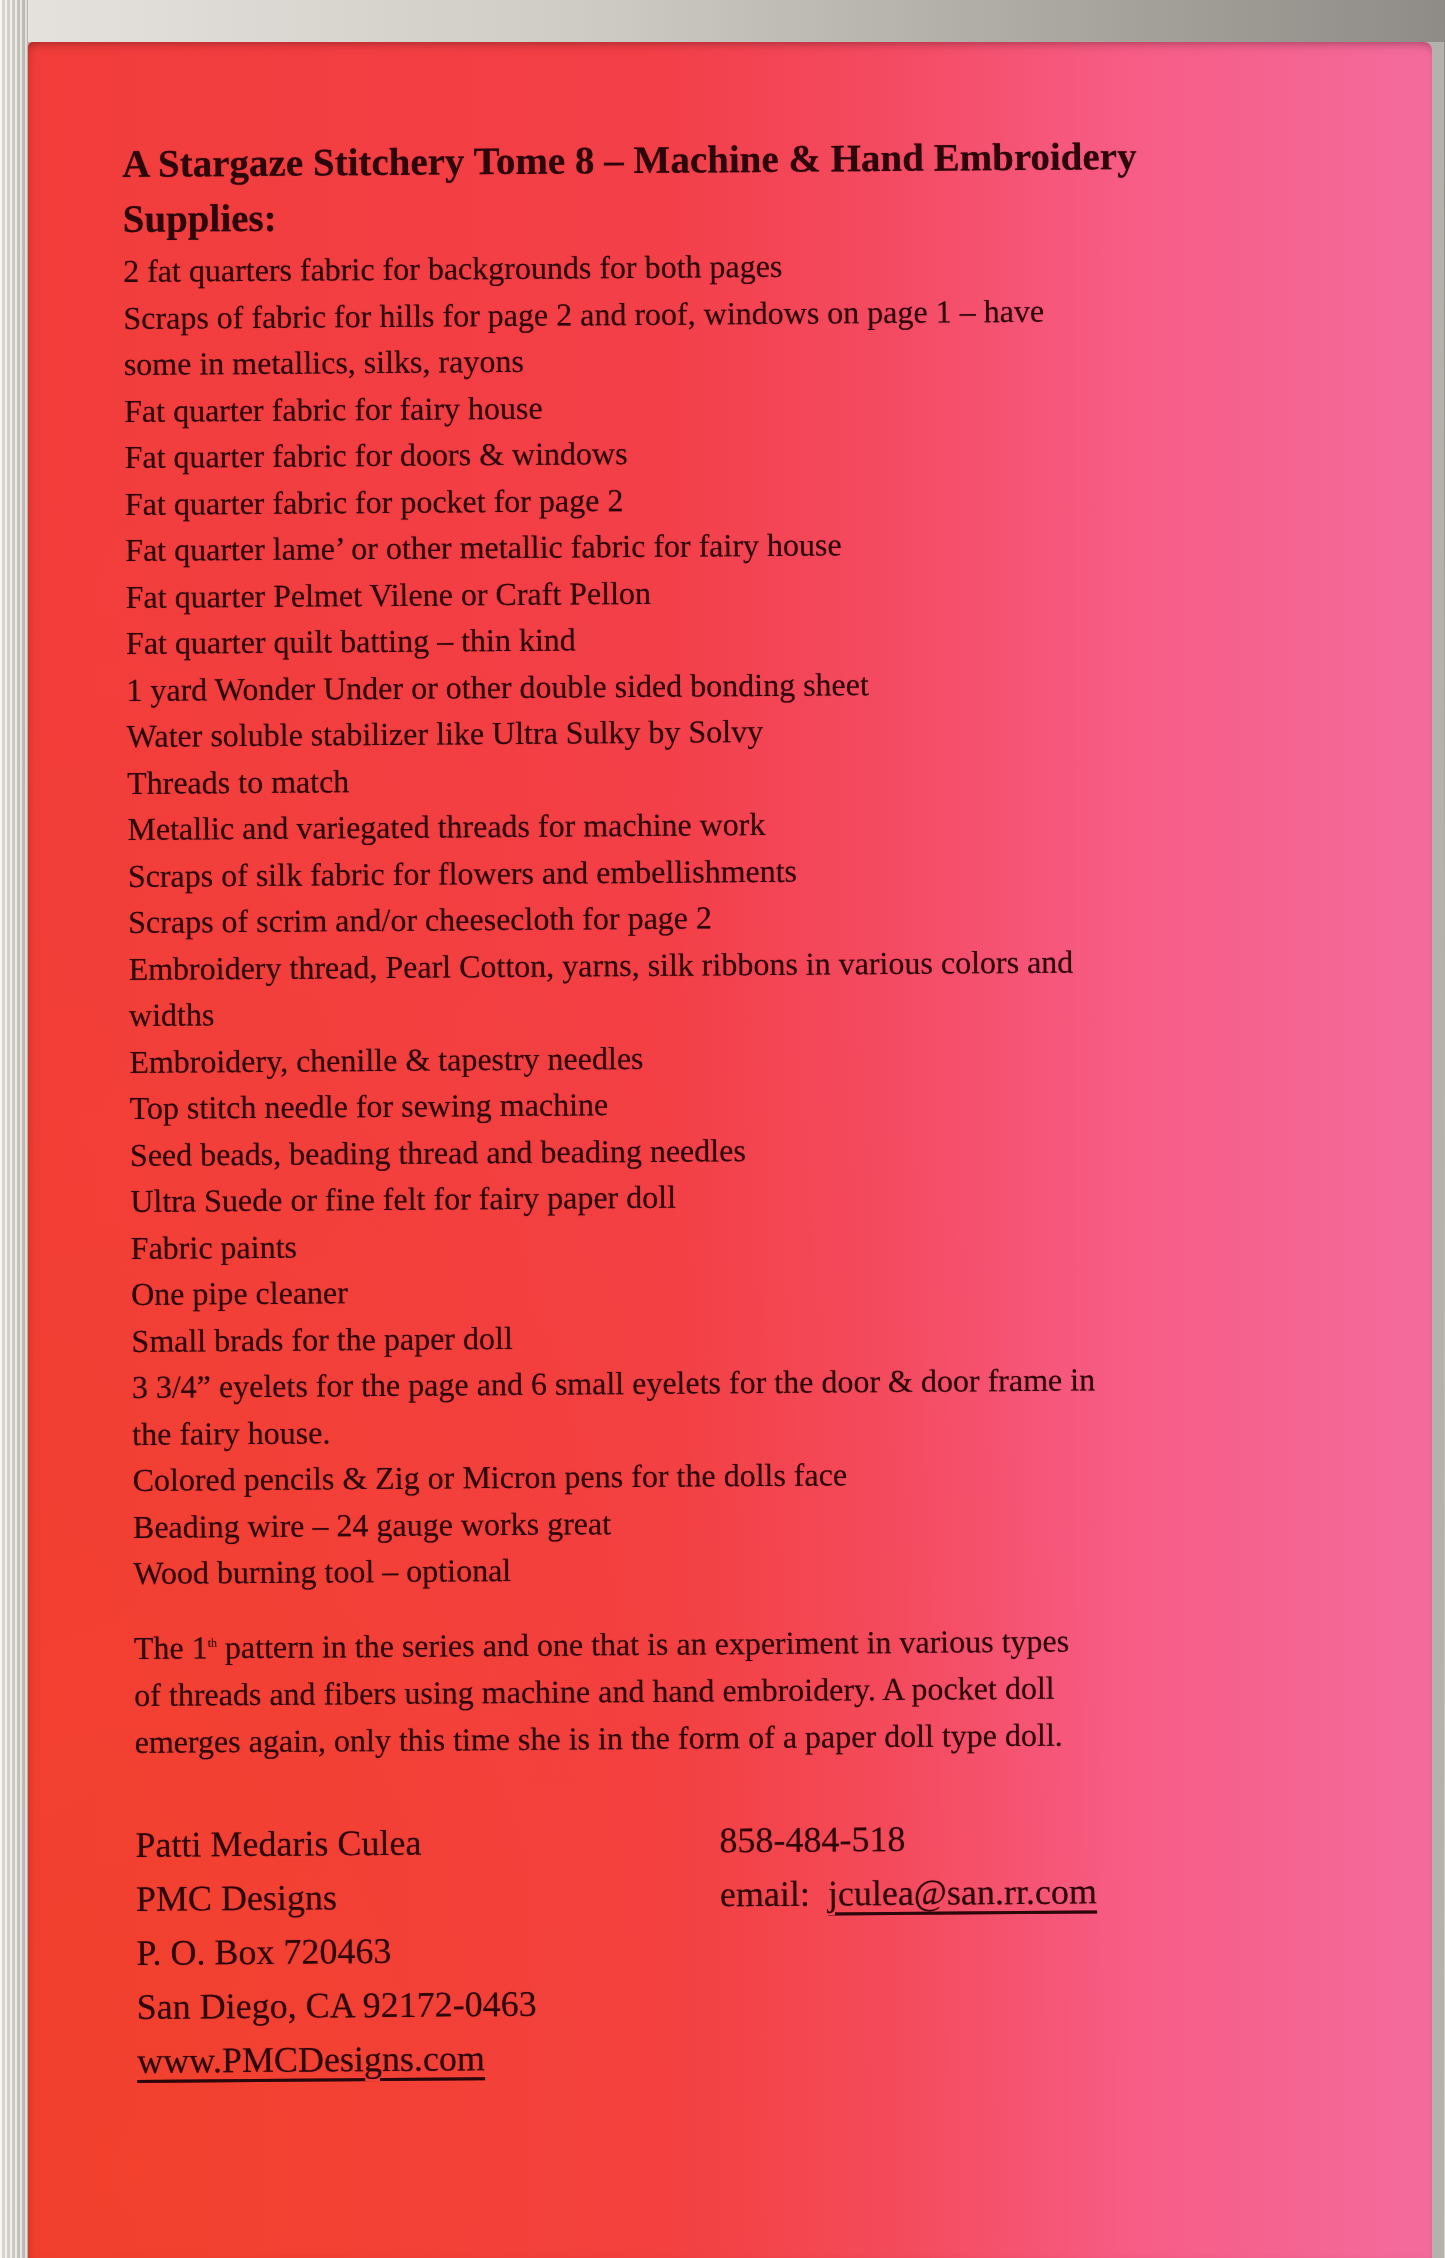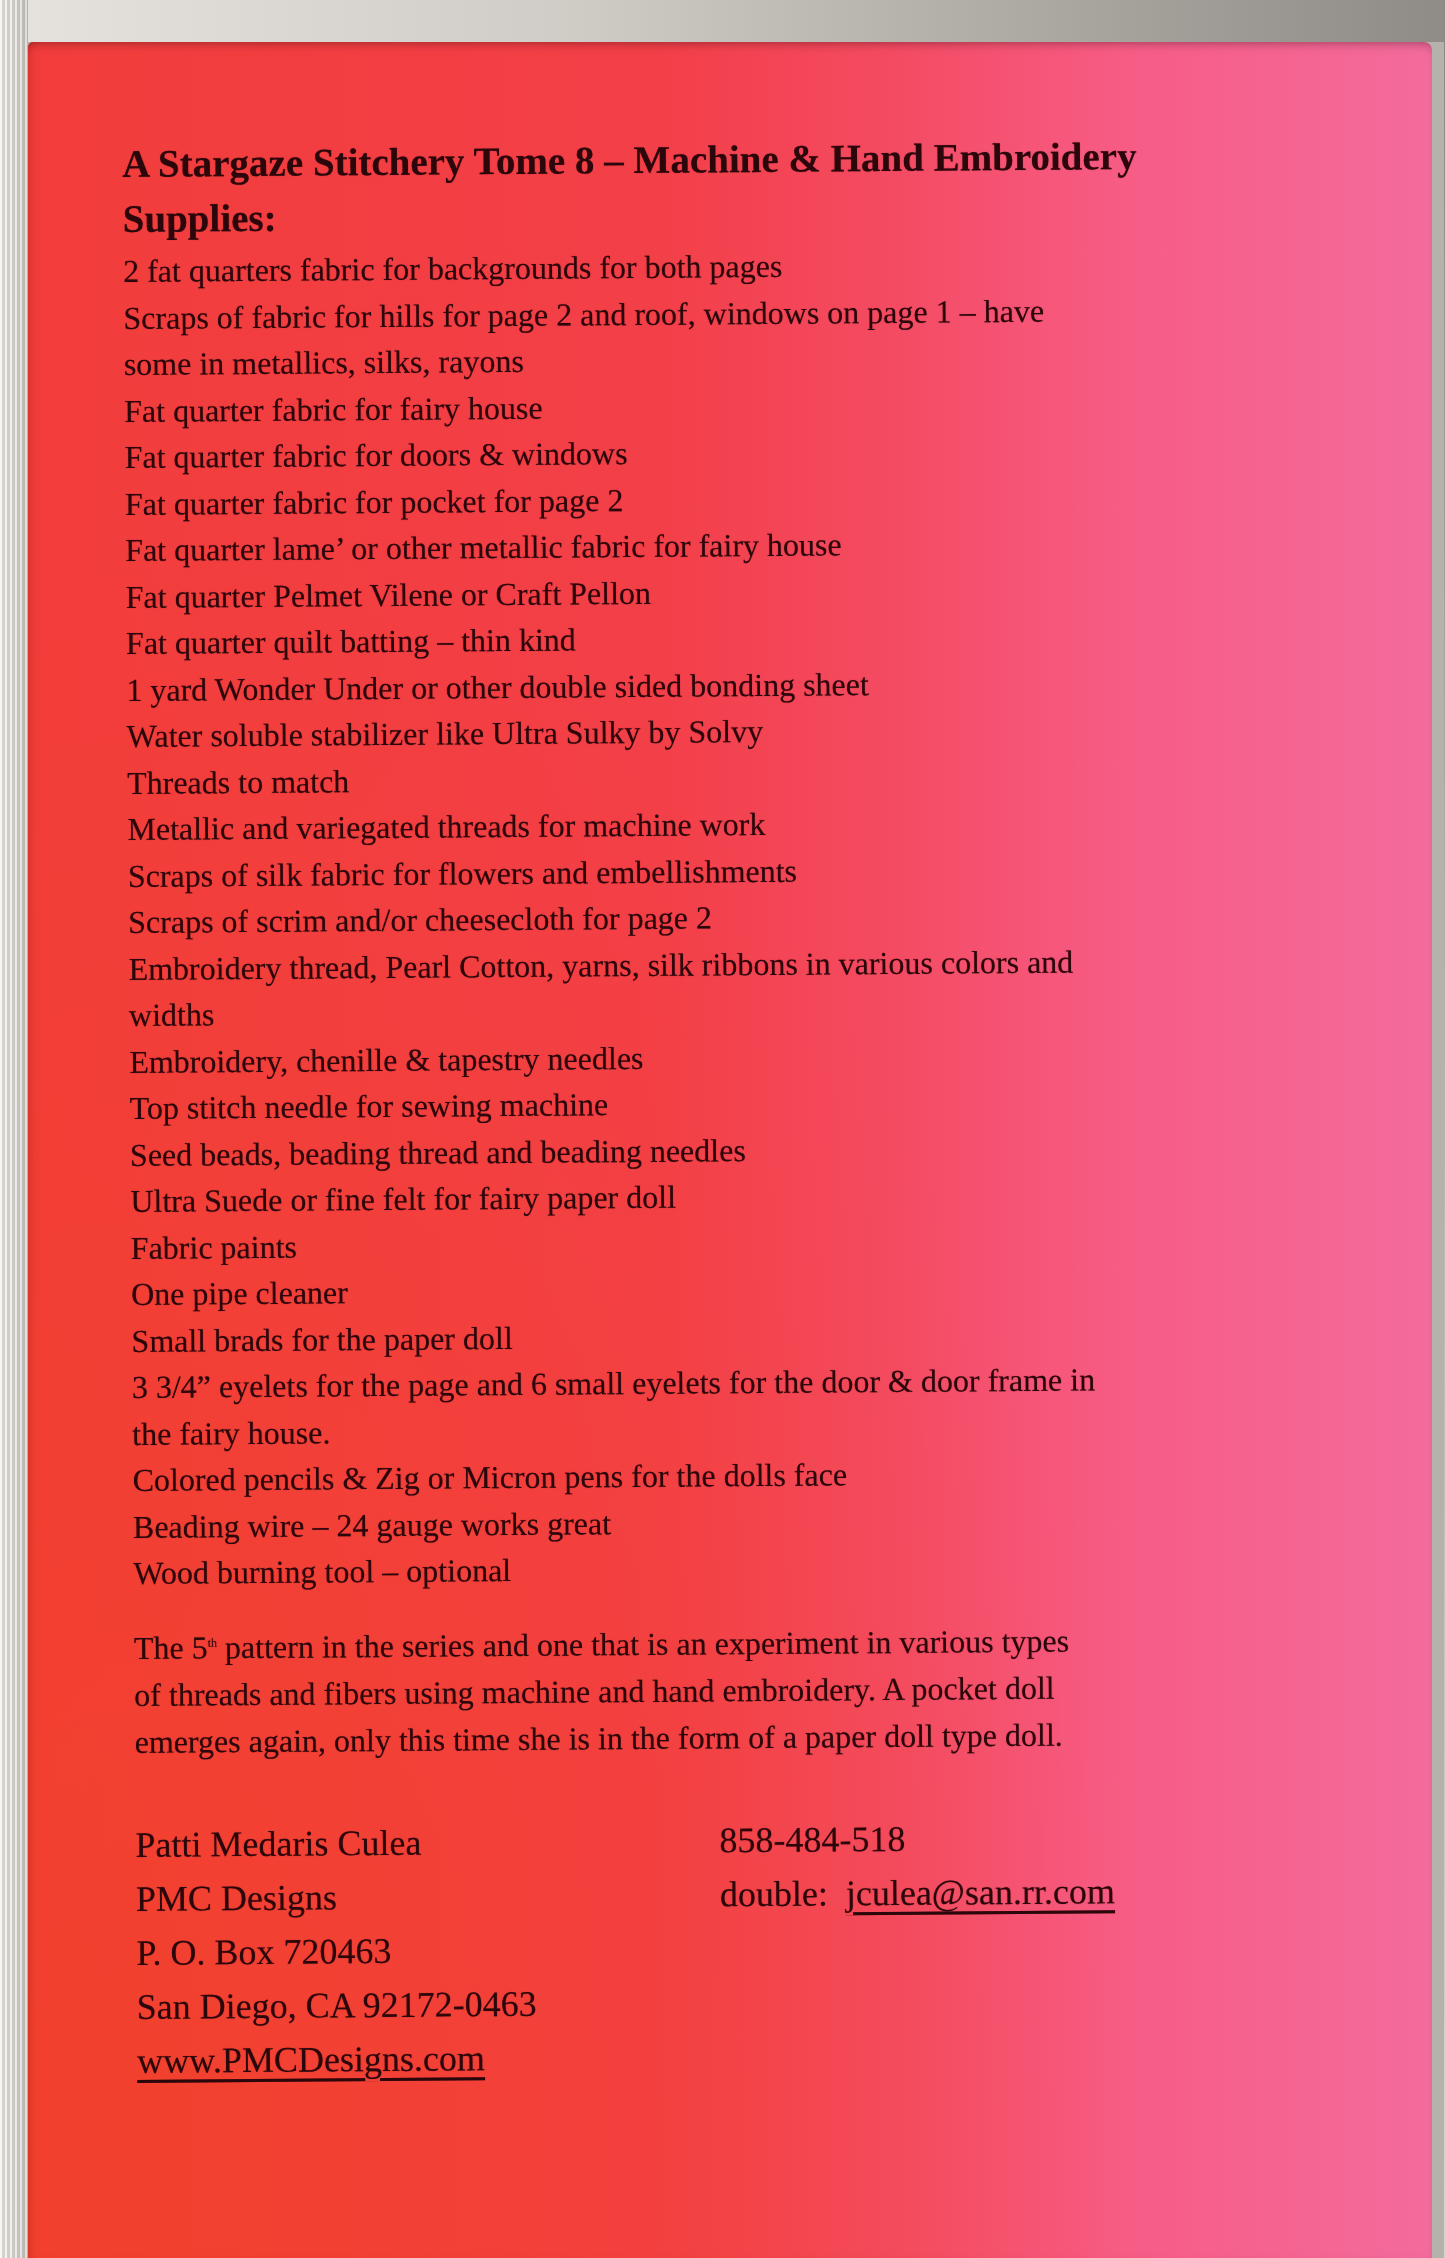--- a/index.html
+++ b/index.html
@@ -74,30 +74,30 @@
           <li>One pipe cleaner</li>
           <li>Small brads for the paper doll</li>
           <li>3  3/4” eyelets for the page and 6 small eyelets for the door &amp; door frame in</li>
           <li>the fairy house.</li>
           <li>Colored pencils &amp; Zig or Micron pens for the dolls face</li>
           <li>Beading wire – 24 gauge works great</li>
           <li>Wood burning tool – optional</li>
         </ol>
 
       <div class="paragraph">
-        <div><span>The 5</span><sup>th</sup><span> pattern in the series and one that is an experiment in various types</span></div>
+        <div><span>The 1</span><sup>th</sup><span> pattern in the series and one that is an experiment in various types</span></div>
         <div>of threads and fibers using machine and hand embroidery.  A pocket doll</div>
         <div>emerges again, only this time she is in the form of a paper doll type doll.</div>
       </div>
 
       <div class="contact">
         <div class="c1">Patti Medaris Culea</div>
         <div class="c2">858-484-518</div>
         <div class="c1">PMC Designs</div>
-        <div class="c2"><span>double:</span>&nbsp; <span class="u">jculea@san.rr.com</span></div>
+        <div class="c2"><span>email:</span>&nbsp; <span class="u">jculea@san.rr.com</span></div>
         <div class="c1">P. O. Box 720463</div>
         <div class="c1">San Diego, CA  92172-0463</div>
         <div class="c1 u">www.PMCDesigns.com</div>
       </div>
 
     </div>
   </div>
 </div>
 
 </body></html>

